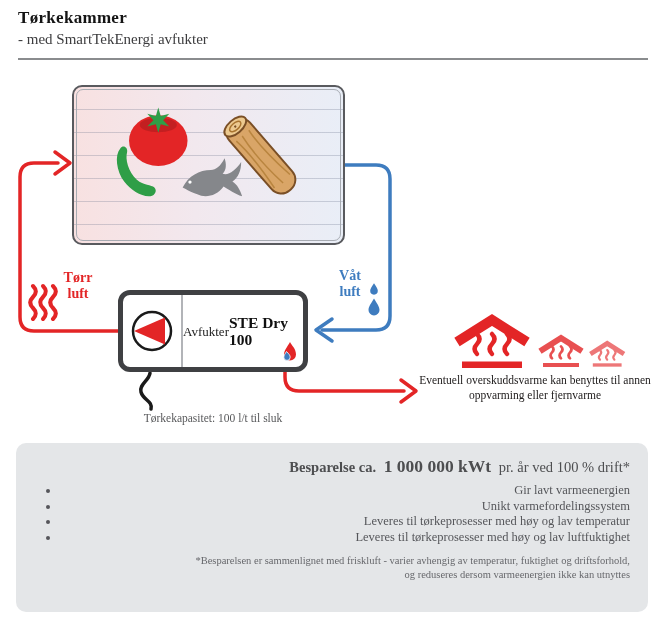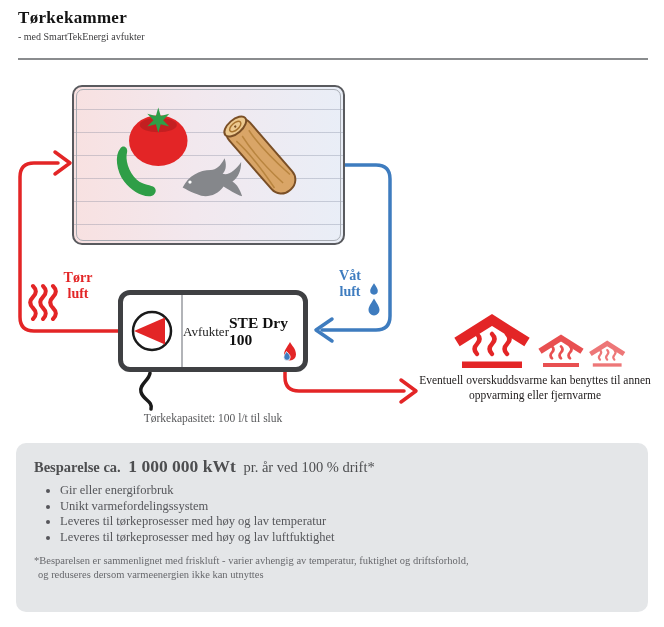--- a/index.html
+++ b/index.html
@@ -3,21 +3,21 @@
 <meta charset="utf-8">
 <style>
   html,body{margin:0;padding:0;background:#fff;}
   #stage{
     position:relative;width:664px;height:627px;background:#ffffff;overflow:hidden;
     font-family:Liberation Serif, serif;color:#1a1a1a;padding-left:8px;
   }
   .abs{position:absolute;}
   
   .title{left:18px;top:8px;font-size:17px;font-weight:bold;letter-spacing:.3px;color:#141414;}
-  .subtitle{left:18px;top:31px;font-size:10px;color:#3c3c3e;}
+  .subtitle{left:18px;top:31px;font-size:15px;color:#3c3c3e;}
   .divider{left:18px;top:58px;width:630px;height:2px;background:#8a8c8e;}
   
   .chamber{
     left:72px;top:85px;width:273px;height:160px;box-sizing:border-box;
     border:2px solid #595a5e;border-radius:10px;
     background-image:
       repeating-linear-gradient(to bottom, rgba(0,0,0,0) 0 22px, rgba(100,110,135,.28) 22px 23px),
       linear-gradient(90deg,#f8e1e1 0%,#f2e8ee 45%,#e9eef7 100%);
   }
   .chamber-inner{position:absolute;inset:2px;border:1px solid #a7abb2;border-radius:7px;}
@@ -37,21 +37,21 @@
   .device-left{width:58px;border-right:2px solid #b2b4b8;display:flex;align-items:center;justify-content:center;}
   .device-right{flex:1;display:flex;flex-direction:row;align-items:center;justify-content:center;line-height:17px;}
   .device-name{font-size:13px;color:#232323;}
   .device-model{font-size:15.5px;font-weight:bold;color:#101010;}
   .flame{position:absolute;right:5px;bottom:4px;}
   
   .surplus-note{left:412px;top:373px;width:246px;font-size:11.5px;color:#232020;text-align:center;line-height:15px;}
   
   .infobox{
     left:16px;top:443px;width:632px;height:169px;box-sizing:border-box;
-    background:#e4e6e8;border-radius:10px;padding:13px 18px;color:#4d4e50;
+    background:#e4e6e8;border-radius:10px;padding:13px 18px;color:#4d4e50;text-align:right;
   }
   .savings{font-size:14.5px;}
   .savings .pfx{font-weight:bold;}
   .savings .val{font-weight:bold;font-size:17.5px;margin:0 4px;}
   .sys-heading{font-weight:bold;font-size:13px;margin-top:14px;}
   .sys-list{margin:6px 0 0 0;padding:0 0 0 26px;list-style:disc;font-size:12.5px;line-height:15.5px;color:#55565a;}
   .sys-list li{margin:0 0 0 0;padding-bottom:0;}
   .footnote{margin-top:9px;font-size:10.5px;line-height:14px;color:#67686c;}
   .footnote .fn2{padding-left:4px;}
   svg{display:block;}
@@ -167,21 +167,21 @@
   </svg>
   <div class="abs surplus-note">Eventuell overskuddsvarme kan benyttes til annen oppvarming eller fjernvarme</div>
 
   <div class="abs infobox">
     <div class="savings">
       <span class="pfx">Besparelse ca.</span>
       <span class="val">1 000 000 kWt</span>
       <span class="sfx">pr. år ved 100 % drift*</span>
     </div>
     <ul class="sys-list">
-      <li>Gir eller energiforbruk</li>
+      <li>Gir lavt varmeenergien</li>
       <li>Unikt varmefordelingssystem</li>
       <li>Leveres til tørkeprosesser med høy og lav temperatur</li>
       <li>Leveres til tørkeprosesser med høy og lav luftfuktighet</li>
     </ul>
     <div class="footnote">
       <div class="fn1">*Besparelsen er sammenlignet med friskluft - varier avhengig av temperatur, fuktighet og driftsforhold,</div>
       <div class="fn2">og reduseres dersom varmeenergien ikke kan utnyttes</div>
     </div>
   </div>
 

